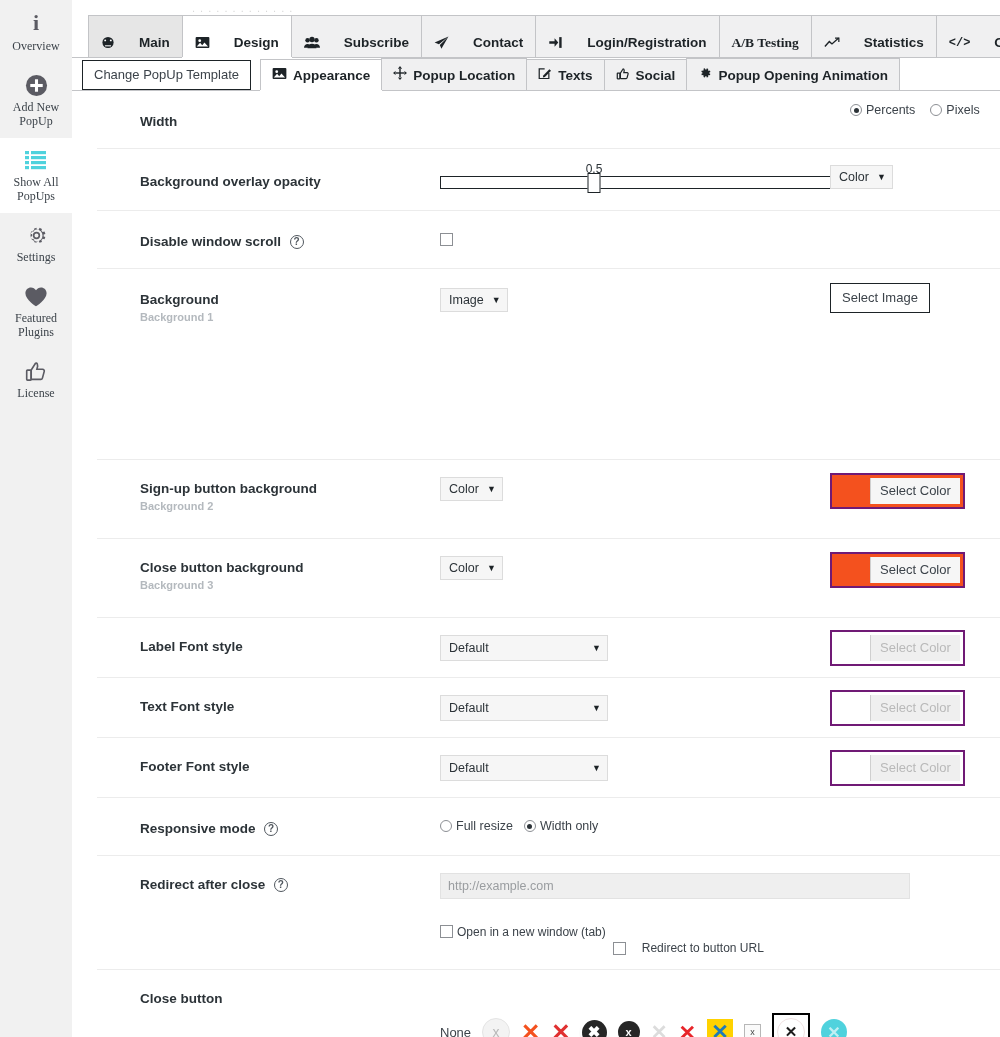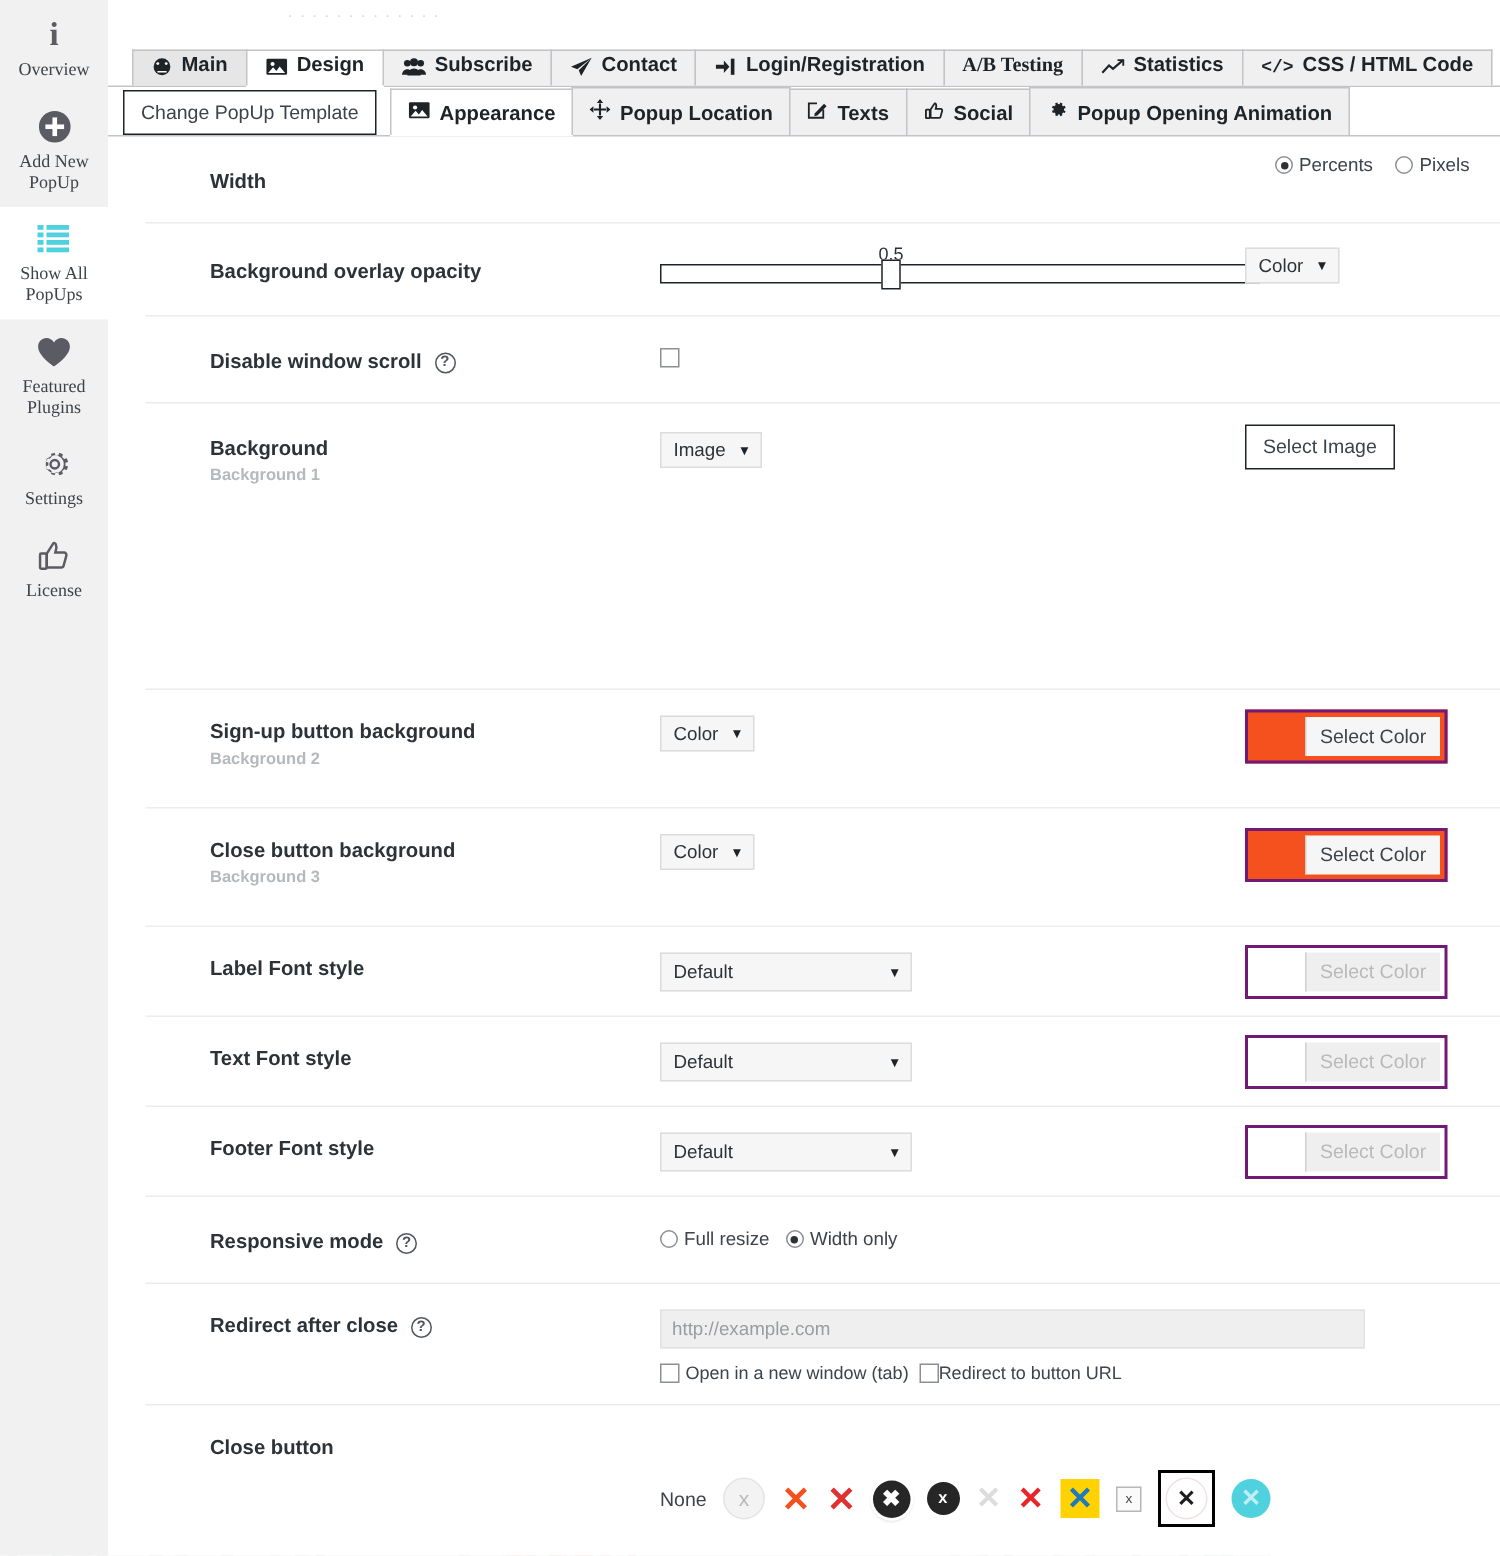--- a/index.html
+++ b/index.html
@@ -79,32 +79,32 @@
   .tabrow {
     display: flex;
     align-items: flex-end;
     border-bottom: 1px solid #c3c4c7;
     padding-left: 16px;
     height: 32px;
   }
   .tab {
     font-size: 13.5px;
     font-weight: bold;
-    padding: 0 12px 6px;
+    padding: 18px 12px 6px;
     background: #f0f0f1;
     border: 1px solid #c3c4c7;
     border-bottom: none;
     margin-right: -1px;
     color: #1d2327;
     cursor: pointer;
     line-height: 17px;
     white-space: nowrap;
     display: flex;
-    align-items: flex-end;
-    gap: 6px;
+    align-items: center;
+    gap: 24px;
   }
   .tab.active {
     background: #ffffff;
     position: relative;
     z-index: 3;
     box-shadow: 0 1px 0 #ffffff;
   }
   .tab .tico { font-size: 12.5px; line-height: 1; display: inline-block; }
   .tab svg { display: block; }
 
@@ -456,35 +456,35 @@
             <rect x="7" y="11" width="15" height="3.2" fill="#4fd2dd"></rect>
           <rect x="1" y="16" width="4" height="3.2" fill="#4fd2dd"></rect>
             <rect x="7" y="16" width="15" height="3.2" fill="#4fd2dd"></rect>
         </svg>
       </span>
       <div class="side-lbl">Show All PopUps</div>
     </div>
 
     <div class="side-item">
       <span class="side-ico">
-        <svg width="24" height="21" viewBox="0 0 24 21" fill="#5b5b63">
-            <path d="M12 20.3S1.4 13.6 1.4 7.2C1.4 3.8 3.9 1.4 7 1.4c2 0 3.9 1.1 5 2.9 1.1-1.8 3-2.9 5-2.9 3.1 0 5.6 2.4 5.6 5.8 0 6.4-10.6 13.1-10.6 13.1z"></path>
-          </svg>
-      </span>
-      <div class="side-lbl">Featured Plugins</div>
-    </div>
-
-    <div class="side-item">
-      <span class="side-ico">
         <svg width="23" height="23" viewBox="0 0 24 24" fill="#5b5b63">
           <path d="M12 8.2a3.8 3.8 0 100 7.6 3.8 3.8 0 000-7.6zm0 5.9a2.1 2.1 0 110-4.2 2.1 2.1 0 010 4.2z"></path>
           <path d="M21.3 13.6l-1.9-.6a7.6 7.6 0 000-2l1.9-.6-.9-2.6-1.9.6a7.6 7.6 0 00-1.4-1.4l.6-1.9L15.1 4l-.6 1.9a7.6 7.6 0 00-2 0L11.9 4 9.3 4.9l.6 1.9A7.6 7.6 0 008.5 8.2l-1.9-.6-.9 2.6 1.9.6a7.6 7.6 0 000 2l-1.9.6.9 2.6 1.9-.6c.4.5.9 1 1.4 1.4l-.6 1.9 2.6.9.6-1.9a7.6 7.6 0 002 0l.6 1.9 2.6-.9-.6-1.9c.5-.4 1-.9 1.4-1.4l1.9.6.9-2.6zM12 18.3A6.3 6.3 0 1112 5.7a6.3 6.3 0 010 12.6z"></path>
         </svg>
       </span>
       <div class="side-lbl">Settings</div>
+    </div>
+
+    <div class="side-item">
+      <span class="side-ico">
+        <svg width="24" height="21" viewBox="0 0 24 21" fill="#5b5b63">
+            <path d="M12 20.3S1.4 13.6 1.4 7.2C1.4 3.8 3.9 1.4 7 1.4c2 0 3.9 1.1 5 2.9 1.1-1.8 3-2.9 5-2.9 3.1 0 5.6 2.4 5.6 5.8 0 6.4-10.6 13.1-10.6 13.1z"></path>
+          </svg>
+      </span>
+      <div class="side-lbl">Featured Plugins</div>
     </div>
 
     <div class="side-item">
       <span class="side-ico">
         <svg width="24" height="23" viewBox="0 0 24 24" fill="none" stroke="#5b5b63" stroke-width="1.7">
           <path d="M7 21V10.5l4.3-6.8c.5-.8 1.8-.6 2 .4l.4 2.3-.8 3.3h6c1.2 0 2 1.1 1.7 2.2l-1.9 7c-.2.8-.9 1.3-1.7 1.3H7z"></path>
           <rect x="2.3" y="10.5" width="4.6" height="10.5" rx="0.8"></rect>
         </svg>
       </span>
       <div class="side-lbl">License</div>
@@ -809,21 +809,21 @@
           <span class="t">Redirect after close</span>
           <span class="qmark">?</span>
         </div>
         <div class="row-ctl">
           <input class="txt wide" type="text" placeholder="http://example.com" style="">
           <div style="margin-top:9px;font-size:12px;color:#3c434a;display:flex;align-items:center;gap:4px;">
             <label style="display:flex;align-items:center;gap:4px;cursor:pointer;">
               <span class="cb"></span>
               <span>Open in a new window (tab)</span>
             </label>
-            <label style="display:flex;align-items:center;gap:0;cursor:pointer;margin-left:3px;">
+            <label style="display:flex;align-items:center;gap:16px;cursor:pointer;margin-left:3px;margin-top:33px;">
               <span class="cb"></span>
               <span>Redirect to button URL</span>
             </label>
           </div>
         </div>
       </div>
 
       <div class="row" style="padding-top:16px;padding-bottom:22px;">
         <div class="row-lbl">
           <span class="t">Close button</span>

